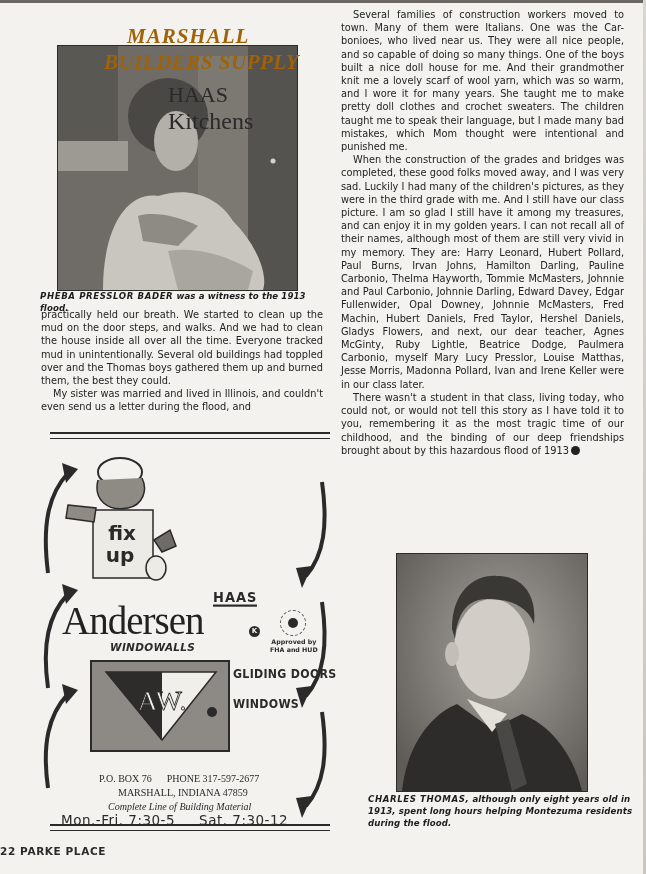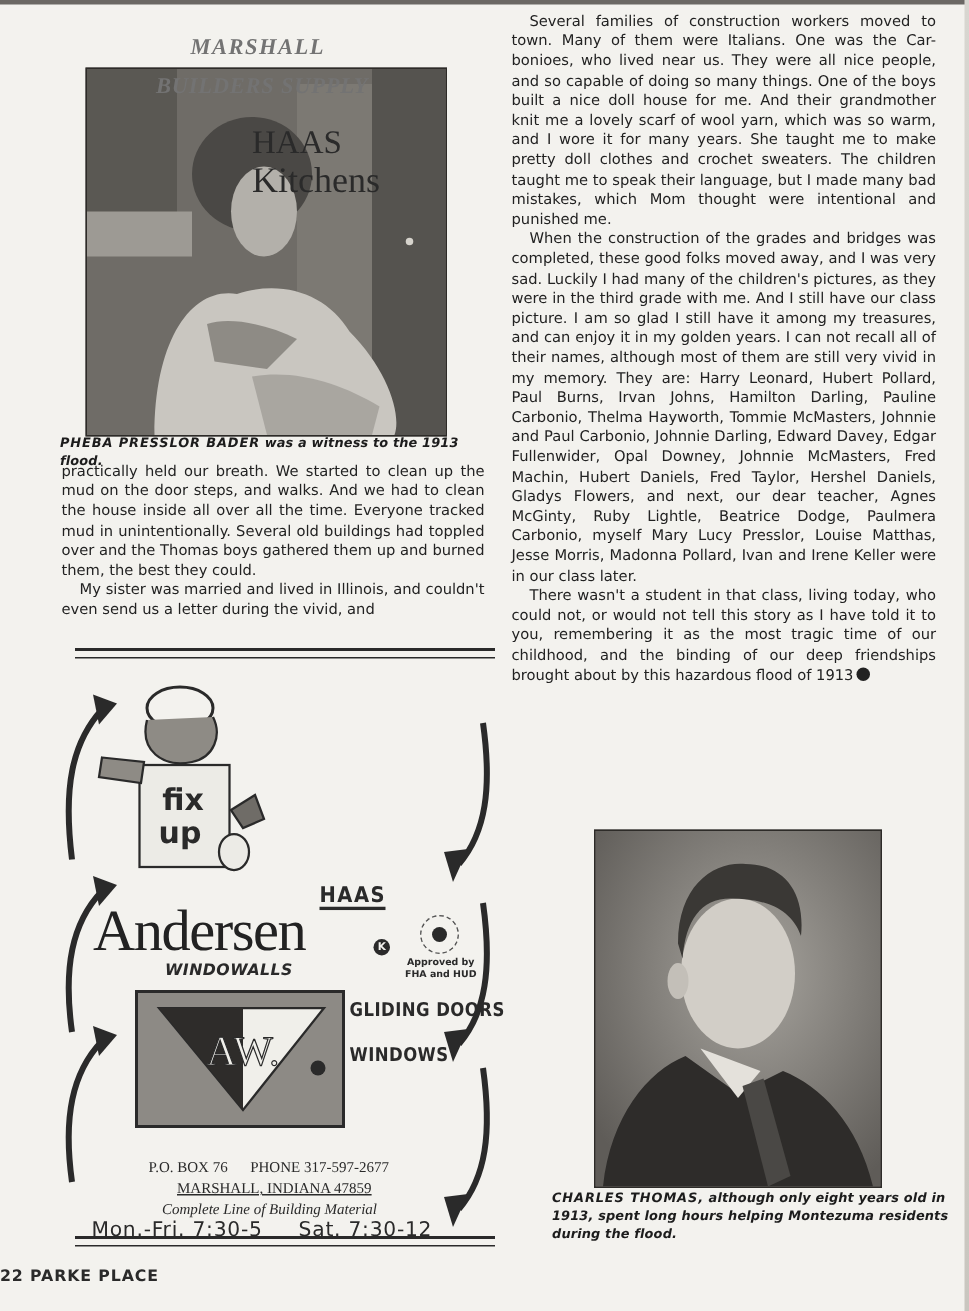--- a/index.html
+++ b/index.html
@@ -36,21 +36,21 @@
   #col-left { left: 41px; top: 308px; width: 282px; }
   #col-right { left: 341px; top: 8px; width: 283px; }
 
   .ad { position: absolute; left: 50px; top: 432px; width: 282px; height: 400px; }
   .ad .rule-top { position: absolute; left: 0; top: 0; width: 280px; height: 4px; border-top: 2px solid #2a2a2a; border-bottom: 1px solid #2a2a2a; }
   .ad .rule-bottom { position: absolute; left: 0; top: 392px; width: 280px; height: 4px; border-top: 2px solid #2a2a2a; border-bottom: 1px solid #2a2a2a; }
   .arrow { position: absolute; }
 
   .ad-title {
     position: absolute; font-family: "Liberation Serif", serif; font-style: italic; font-weight: bold;
-    color: #737373; letter-spacing: 1px; font-size: 15px;
+    color: #a16207; letter-spacing: 1px; font-size: 21px;
   }
   #ad-title-1 { left: 127px; top: 24px; }
   #ad-title-2 { left: 104px; top: 50px; letter-spacing: 0.5px; }
 
   .haas-k { position: absolute; font-family: "Liberation Serif", serif; color: #2a2a2a; text-align: center; }
   #haas-1 { left: 168px; top: 82px; font-size: 22px; }
   #haas-2 { left: 168px; top: 108px; font-size: 24px; }
 
   .haas-logo { position: absolute; left: 213px; top: 592px; font-family: "DejaVu Sans", sans-serif; font-weight: bold; font-size: 13px; color: #2a2a2a; letter-spacing: 1px; border-bottom: 2px solid #2a2a2a; line-height: 12px; transform: scaleY(1.1); }
   .andersen { position: absolute; left: 62px; top: 600px; font-family: "Liberation Serif", serif; font-size: 39px; color: #222; letter-spacing: -1px; line-height: 42px; }
@@ -61,21 +61,21 @@
   .approved { position: absolute; left: 270px; top: 638px; font-size: 6.3px; font-weight: bold; color: #2a2a2a; line-height: 8px; text-align: center; }
 
   .aw-box { position: absolute; left: 90px; top: 660px; width: 136px; height: 88px; border: 2px solid #2a2a2a; background: #0f766e; }
   .aw-box svg { width: 100%; height: 100%; display: block; }
   .aw-side { position: absolute; left: 233px; font-size: 11px; font-weight: bold; color: #2a2a2a; letter-spacing: 0.3px; transform: scaleY(1.15); }
   #aw-side-1 { top: 667px; }
   #aw-side-2 { top: 697px; }
 
   .ad-addr { position: absolute; font-family: "Liberation Serif", serif; color: #2a2a2a; font-size: 10px; white-space: nowrap; }
   #addr-1 { left: 99px; top: 773px; }
-  #addr-2 { left: 118px; top: 787px; text-decoration: underline; }
+  #addr-2 { left: 118px; top: 787px; }
   #addr-3 { left: 108px; top: 801px; font-style: italic; }
   .ad-hours { position: absolute; left: 61px; top: 812px; font-size: 13.5px; color: #2a2a2a; letter-spacing: 0.5px; white-space: nowrap; word-spacing: 0px; }
   .ad-hours span + span { margin-left: 24px; }
 
   .mascot { position: absolute; left: 58px; top: 450px; width: 120px; height: 140px; }
 
   .footer { position: absolute; left: 0; top: 845px; font-size: 10.5px; font-weight: bold; letter-spacing: 0.6px; color: #2a2a2a; }
 </style>
 </head>
 <body>
@@ -97,21 +97,21 @@
     <path d="M110 205 C140 200 170 210 195 225 L190 244 L120 244 Z" fill="#a9a6a0"></path>
     <circle cx="215" cy="115" r="2.5" fill="#d6d3cc"></circle>
   </svg>
 </div>
 <div class="caption" id="caption-bader">
   <span class="lead">PHEBA PRESSLOR BADER</span><span> was a witness to the 1913 flood.</span>
 </div>
 
 <div class="col" id="col-left">
   <p class="noindent">practically held our breath. We started to clean up the mud on the door steps, and walks. And we had to clean the house inside all over all the time. Everyone tracked mud in unintentionally. Several old buildings had toppled over and the Thomas boys gathered them up and burned them, the best they could.</p>
-  <p>My sister was married and lived in Illinois, and couldn't even send us a letter during the vivid, and</p>
+  <p>My sister was married and lived in Illinois, and couldn't even send us a letter during the flood, and</p>
 </div>
 
 <div class="col" id="col-right">
   <p>Several families of construction workers moved to town. Many of them were Italians. One was the Car-bonioes, who lived near us. They were all nice people, and so capable of doing so many things. One of the boys built a nice doll house for me. And their grandmother knit me a lovely scarf of wool yarn, which was so warm, and I wore it for many years. She taught me to make pretty doll clothes and crochet sweaters. The children taught me to speak their language, but I made many bad mistakes, which Mom thought were intentional and punished me.</p>
   <p>When the construction of the grades and bridges was completed, these good folks moved away, and I was very sad. Luckily I had many of the children's pictures, as they were in the third grade with me. And I still have our class picture. I am so glad I still have it among my treasures, and can enjoy it in my golden years. I can not recall all of their names, although most of them are still very vivid in my memory. They are: Harry Leonard, Hubert Pollard, Paul Burns, Irvan Johns, Hamilton Darling, Pauline Carbonio, Thelma Hayworth, Tommie McMasters, Johnnie and Paul Carbonio, Johnnie Darling, Edward Davey, Edgar Fullenwider, Opal Downey, Johnnie McMasters, Fred Machin, Hubert Daniels, Fred Taylor, Hershel Daniels, Gladys Flowers, and next, our dear teacher, Agnes McGinty, Ruby Lightle, Beatrice Dodge, Paulmera Carbonio, myself Mary Lucy Presslor, Louise Matthas, Jesse Morris, Madonna Pollard, Ivan and Irene Keller were in our class later.</p>
   <p><span>There wasn't a student in that class, living today, who could not, or would not tell this story as I have told it to you, remembering it as the most tragic time of our childhood, and the binding of our deep friendships brought about by this hazardous flood of 1913</span><span style="display:inline-block;width:9px;height:9px;border-radius:50%;background:#222;margin-left:2px;vertical-align:-1px;"></span></p>
 </div>
 
 <div class="photo" id="photo-thomas">
   <svg viewBox="0 0 190 237" preserveAspectRatio="none">

